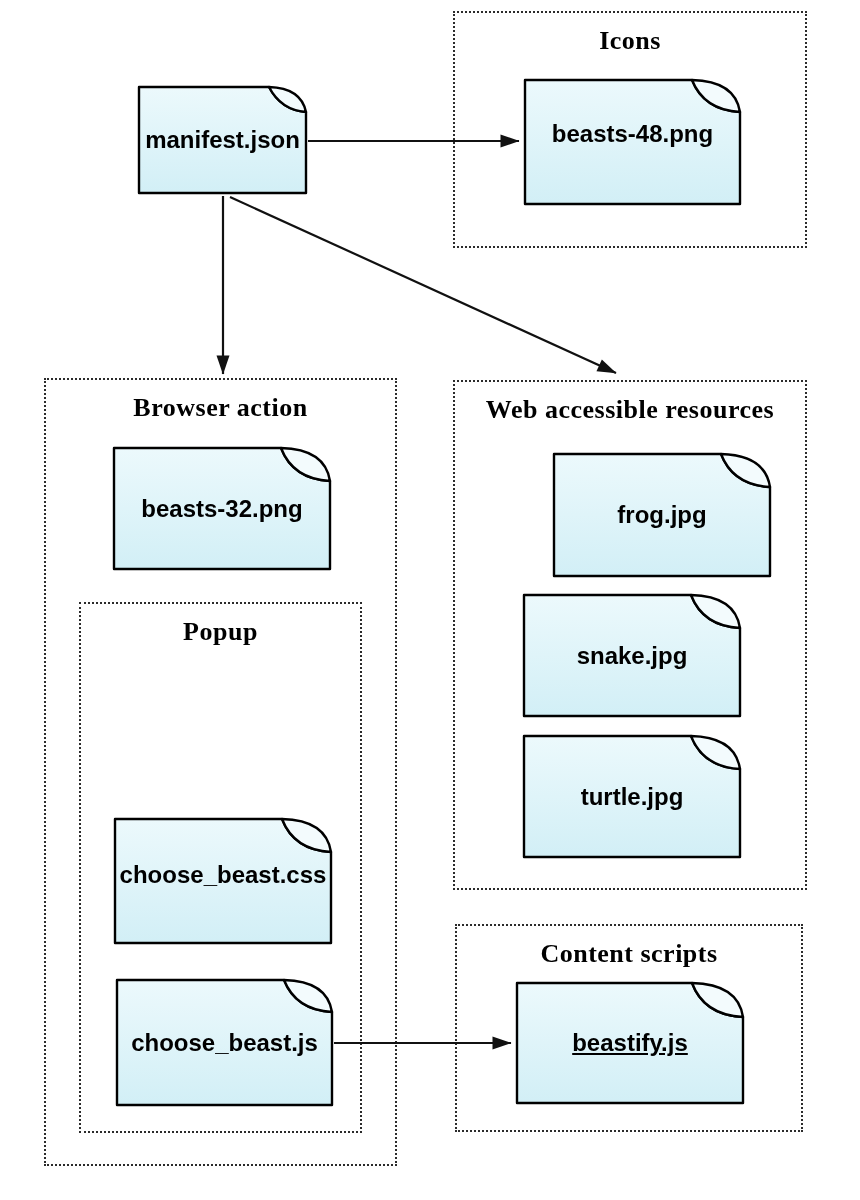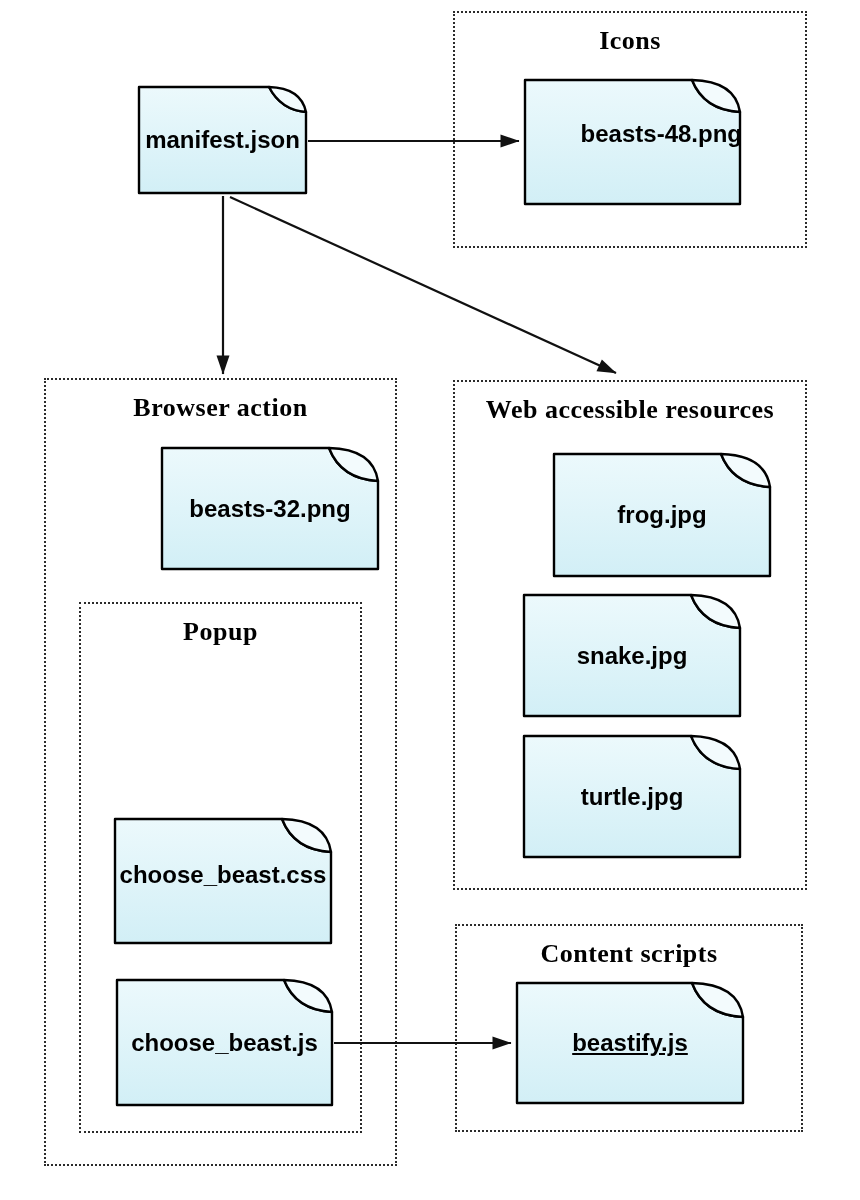--- a/index.html
+++ b/index.html
@@ -62,29 +62,29 @@
   </div>
 
   <div class="file" style="left:137px;top:85px;width:171px;height:110px;">
       <svg width="171" height="110" class="file-shape">
         <path d="M2,2 L132,2 Q144,25 169,27 L169,108 L2,108 Z" fill="url(#fileGrad)" stroke="#000000" stroke-width="2.4" stroke-linejoin="round"></path>
         <path d="M132,2 Q164,3 169,27 Q144,25 132,2 Z" fill="#f3fbfd" stroke="#000000" stroke-width="2.4" stroke-linejoin="round"></path>
       </svg>
     <span class="file-label">manifest.json</span>
   </div>
 
-  <div class="file" style="left:523px;top:78px;width:219px;height:112px;justify-content:flex-end;">
+  <div class="file" style="left:523px;top:78px;width:219px;height:112px;">
       <svg width="219" height="128" class="file-shape">
         <path d="M2,2 L169,2 Q181,32 217,34 L217,126 L2,126 Z" fill="url(#fileGrad)" stroke="#000000" stroke-width="2.4" stroke-linejoin="round"></path>
         <path d="M169,2 Q212,3 217,34 Q181,32 169,2 Z" fill="#f3fbfd" stroke="#000000" stroke-width="2.4" stroke-linejoin="round"></path>
       </svg>
     <span class="file-label">beasts-48.png</span>
   </div>
 
-  <div class="file" style="left:112px;top:446px;width:220px;height:125px;margin-left:48px;">
+  <div class="file" style="left:112px;top:446px;width:220px;height:125px;">
       <svg width="220" height="125" class="file-shape">
         <path d="M2,2 L169,2 Q181,33 218,35 L218,123 L2,123 Z" fill="url(#fileGrad)" stroke="#000000" stroke-width="2.4" stroke-linejoin="round"></path>
         <path d="M169,2 Q213,3 218,35 Q181,33 169,2 Z" fill="#f3fbfd" stroke="#000000" stroke-width="2.4" stroke-linejoin="round"></path>
       </svg>
     <span class="file-label">beasts-32.png</span>
   </div>
 
 
   <div class="file" style="left:113px;top:817px;width:220px;height:115px;">
       <svg width="220" height="128" class="file-shape">

